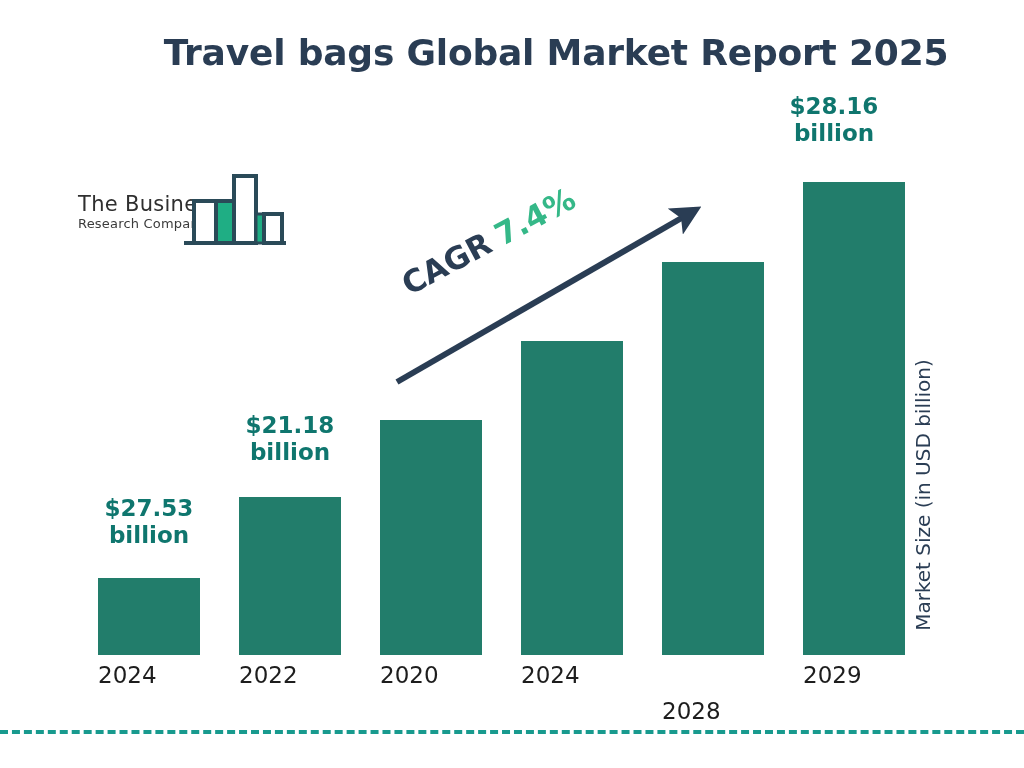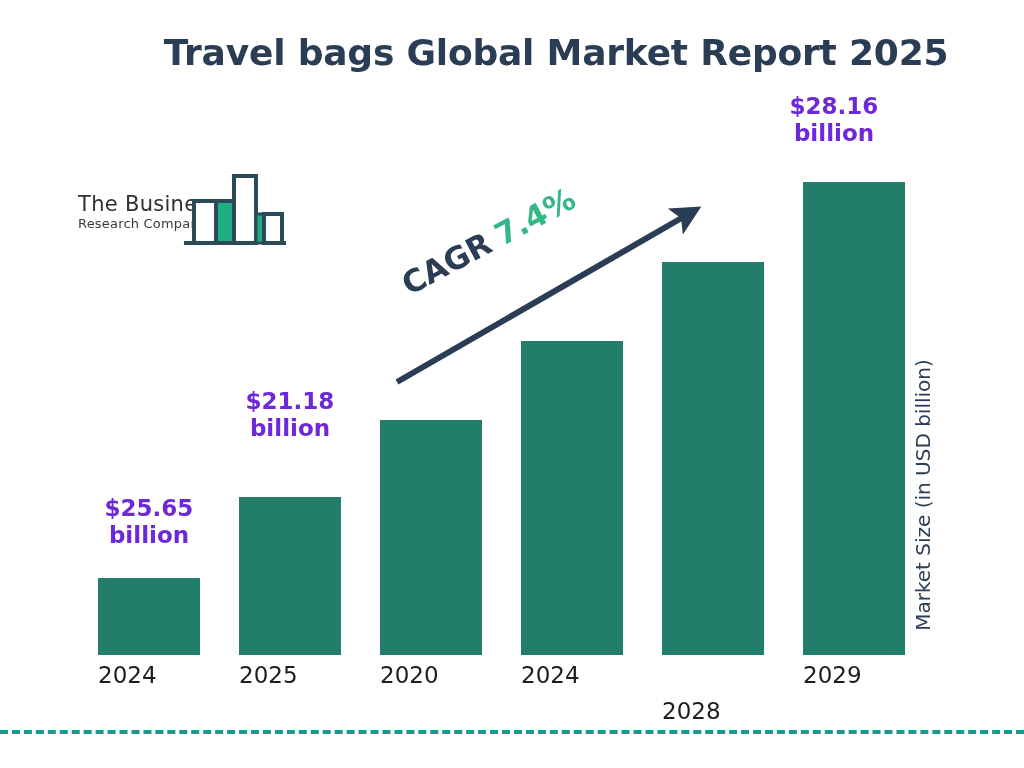--- a/index.html
+++ b/index.html
@@ -84,21 +84,21 @@
   .bar {
     position: absolute;
     background: #227d6b;
   }
 
   .bar-value {
     position: absolute;
     text-align: center;
     font-size: 23px;
     font-weight: bold;
-    color: #6d28d9;
+    color: #0f766e;
     line-height: 1.18;
   }
 
   .x-label {
     position: absolute;
     font-size: 23px;
     font-weight: 400;
     color: #1d1d1d;
     top: 662px;
   }
@@ -186,34 +186,34 @@
   <div id="plot">
 
     <div class="bar" style="left:98px;  top:578px; width:102px; height:77px;"></div>
     <div class="bar" style="left:239px; top:497px; width:102px; height:158px;"></div>
     <div class="bar" style="left:380px; top:420px; width:102px; height:235px;"></div>
     <div class="bar" style="left:521px; top:341px; width:102px; height:314px;"></div>
     <div class="bar" style="left:662px; top:262px; width:102px; height:393px;"></div>
     <div class="bar" style="left:803px; top:182px; width:102px; height:473px;"></div>
 
     <div class="bar-value" style="left:83px; top:495px; width:132px;">
-      <span>$25.65</span><br>
+      <span>$27.53</span><br>
       <span>billion</span>
     </div>
-    <div class="bar-value" style="left:224px; top:388px; width:132px;">
+    <div class="bar-value" style="left:224px; top:412px; width:132px;">
       <span>$21.18</span><br>
       <span>billion</span>
     </div>
     <div class="bar-value" style="left:768px; top:93px; width:132px;">
       <span>$28.16</span><br>
       <span>billion</span>
     </div>
 
     <div class="x-label" style="left:98px;  width:102px;">2024</div>
-    <div class="x-label" style="left:239px; width:102px;">2025</div>
+    <div class="x-label" style="left:239px; width:102px;">2022</div>
     <div class="x-label" style="left:380px; width:102px;">2020</div>
     <div class="x-label" style="left:521px; width:102px;">2024</div>
     <div class="x-label" style="left:662px; width:102px;margin-top:36px;">2028</div>
     <div class="x-label" style="left:803px; width:102px;">2029</div>
 
     <svg style="position:absolute; left:0; top:0; width:1024px; height:768px; pointer-events:none;" viewBox="0 0 1024 768" xmlns="http://www.w3.org/2000/svg">
       <defs>
         <marker id="arrowhead" markerWidth="5" markerHeight="5" refX="3.2" refY="2.5" orient="auto" markerUnits="strokeWidth">
           <path d="M0,0 L5,2.5 L0,5 L1.1,2.5 Z" fill="#2a3d54"></path>
         </marker>

